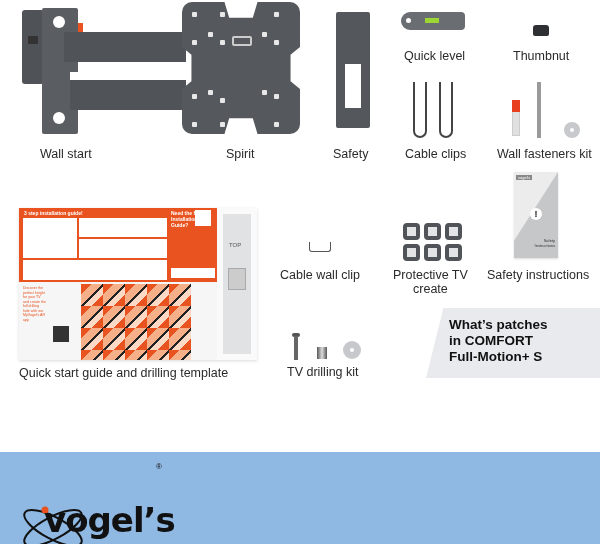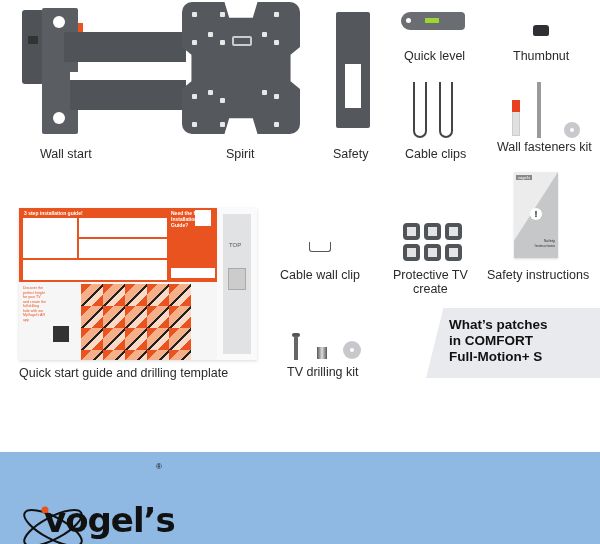--- a/index.html
+++ b/index.html
@@ -82,21 +82,21 @@
 </div>
 <div class="label" style="left:405px;top:147px;text-align:right;">Cable clips</div>
 
 <div class="abs" style="left:508px;top:82px;width:80px;height:60px;">
   <div class="abs" style="left:4px;top:18px;width:8px;height:36px;background:#e0e0e0;border:1px solid #ccc;"></div>
   <div class="abs" style="left:4px;top:18px;width:8px;height:12px;background:#e8401f;"></div>
   <div class="abs" style="left:29px;top:0;width:4px;height:56px;background:#9a9a9a;"></div>
   <div class="abs" style="left:56px;top:40px;width:16px;height:16px;border-radius:50%;background:#c7c9cc;"></div>
   <div class="abs" style="left:62px;top:46px;width:4px;height:4px;border-radius:50%;background:#fff;"></div>
 </div>
-<div class="label" style="left:497px;top:140px;">Wall fasteners kit</div>
+<div class="label" style="left:497px;top:147px;">Wall fasteners kit</div>
 
 <div class="abs" style="left:19px;top:208px;width:238px;height:152px;background:#f6f6f6;box-shadow:0 1px 3px rgba(0,0,0,0.15);">
   <div class="abs" style="left:0;top:0;width:198px;height:74px;background:#e8531f;"></div>
   <div class="abs" style="left:5px;top:2px;font-size:5px;color:#fff;font-weight:700;">3 step installation guide!</div>
   <div class="abs" style="left:4px;top:10px;width:54px;height:40px;background:#fff;"></div>
   <div class="abs" style="left:60px;top:10px;width:88px;height:19px;background:#fff;"></div>
   <div class="abs" style="left:60px;top:31px;width:88px;height:19px;background:#fff;"></div>
   <div class="abs" style="left:4px;top:52px;width:144px;height:20px;background:#fff;"></div>
   <div class="abs" style="left:152px;top:2px;font-size:5px;color:#fff;font-weight:700;white-space:pre-line;line-height:6px;">Need the full
 Installation

